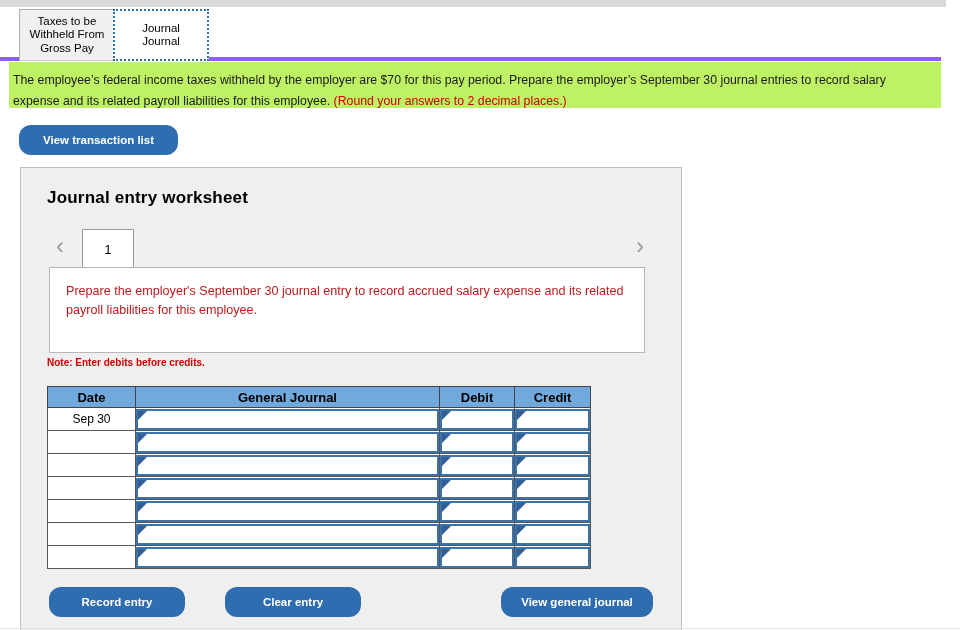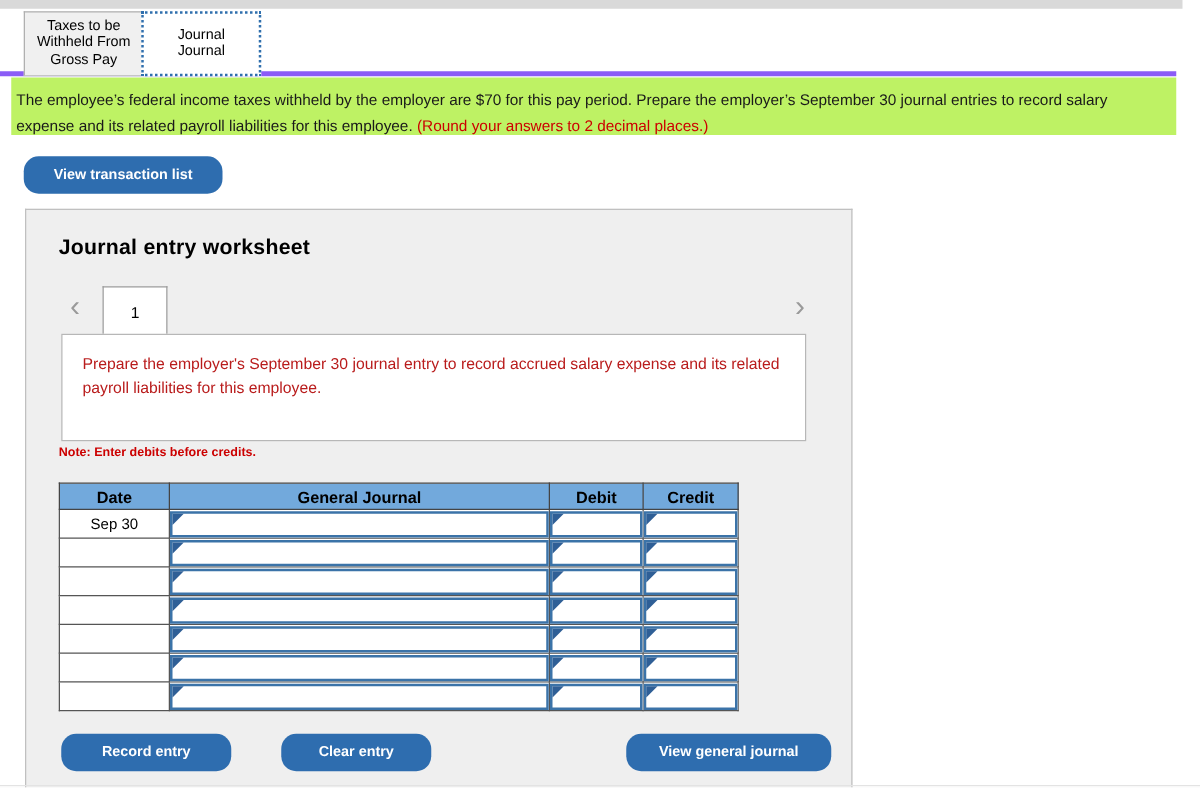--- a/index.html
+++ b/index.html
@@ -191,25 +191,25 @@
     border-right: 9px solid transparent;
   }
 
   
   .btn-record {
     position: absolute; left: 28px; top: 419px;
     width: 136px; height: 30px;
   }
   .btn-clear {
     position: absolute; left: 204px; top: 419px;
-    width: 120px; height: 30px; text-align: center;
+    width: 136px; height: 30px; text-align: center;
   }
   .btn-viewjournal {
     position: absolute; left: 480px; top: 419px;
-    width: 164px; height: 30px;
+    width: 152px; height: 30px;
   }
 
   .bottom-line {
     position: absolute; left: 0; top: 628px;
     width: 960px; height: 1px;
     background: #e3e3e3;
   }
 </style>
 </head>
 <body>

